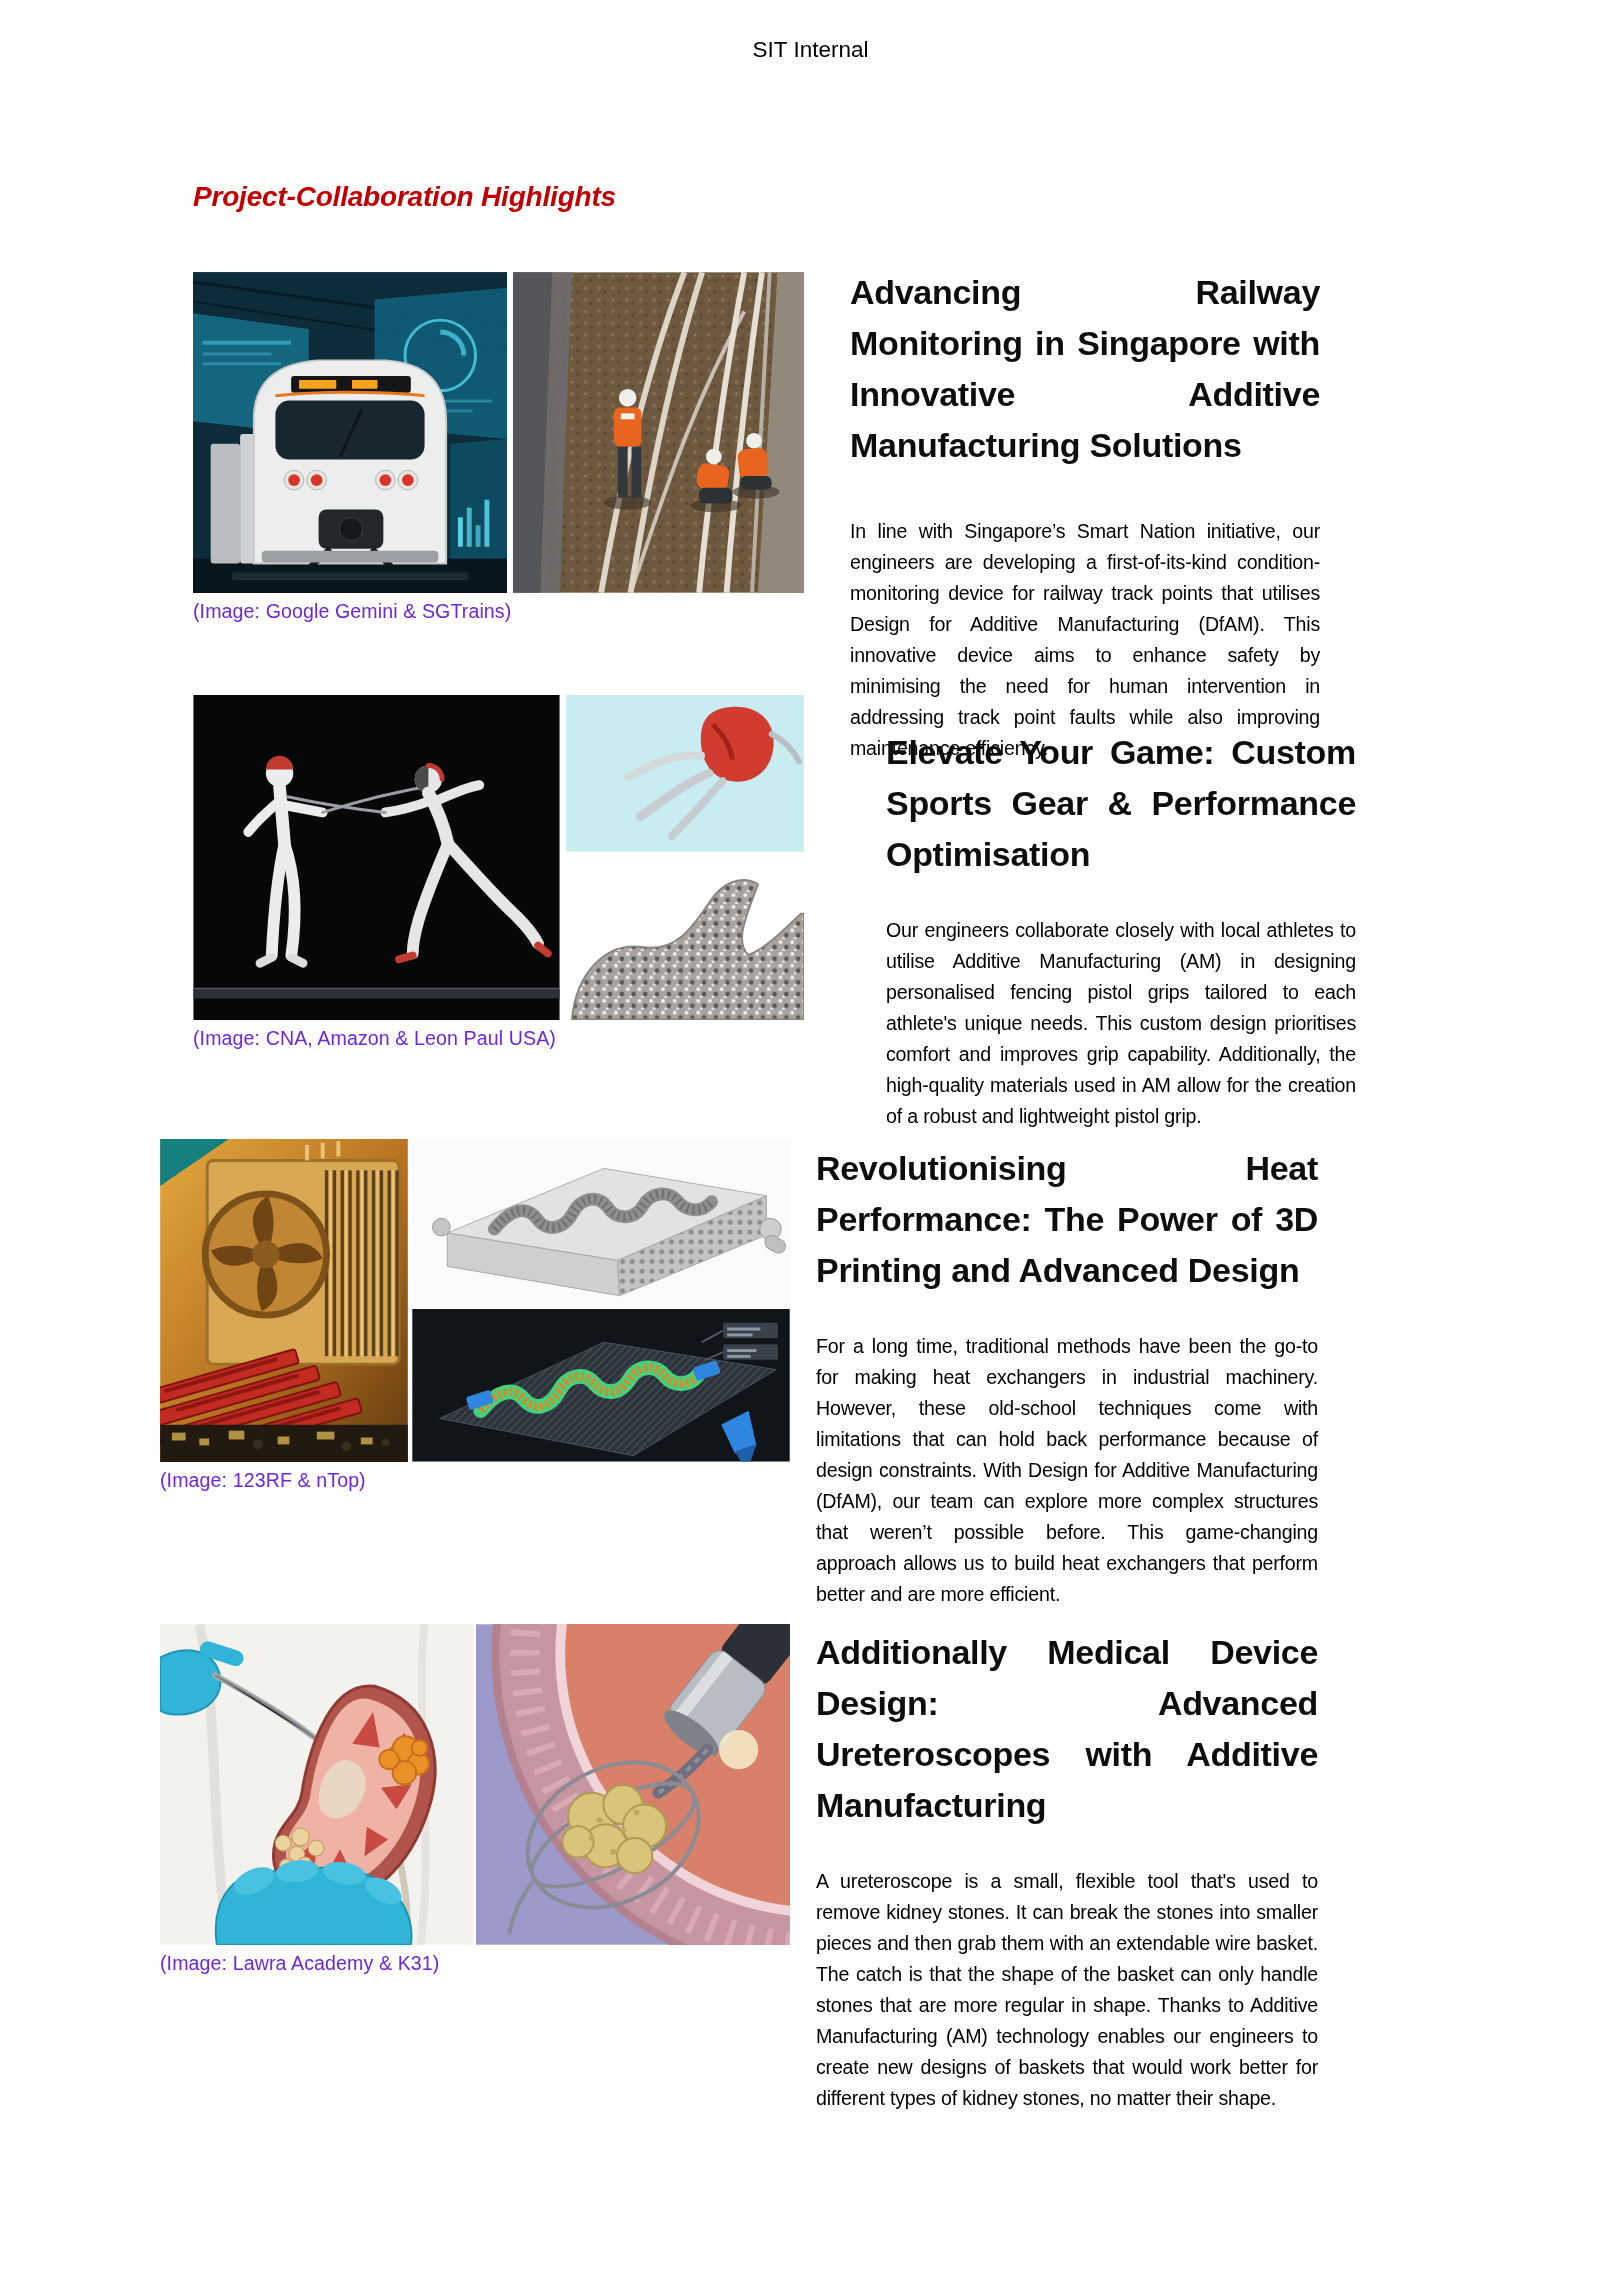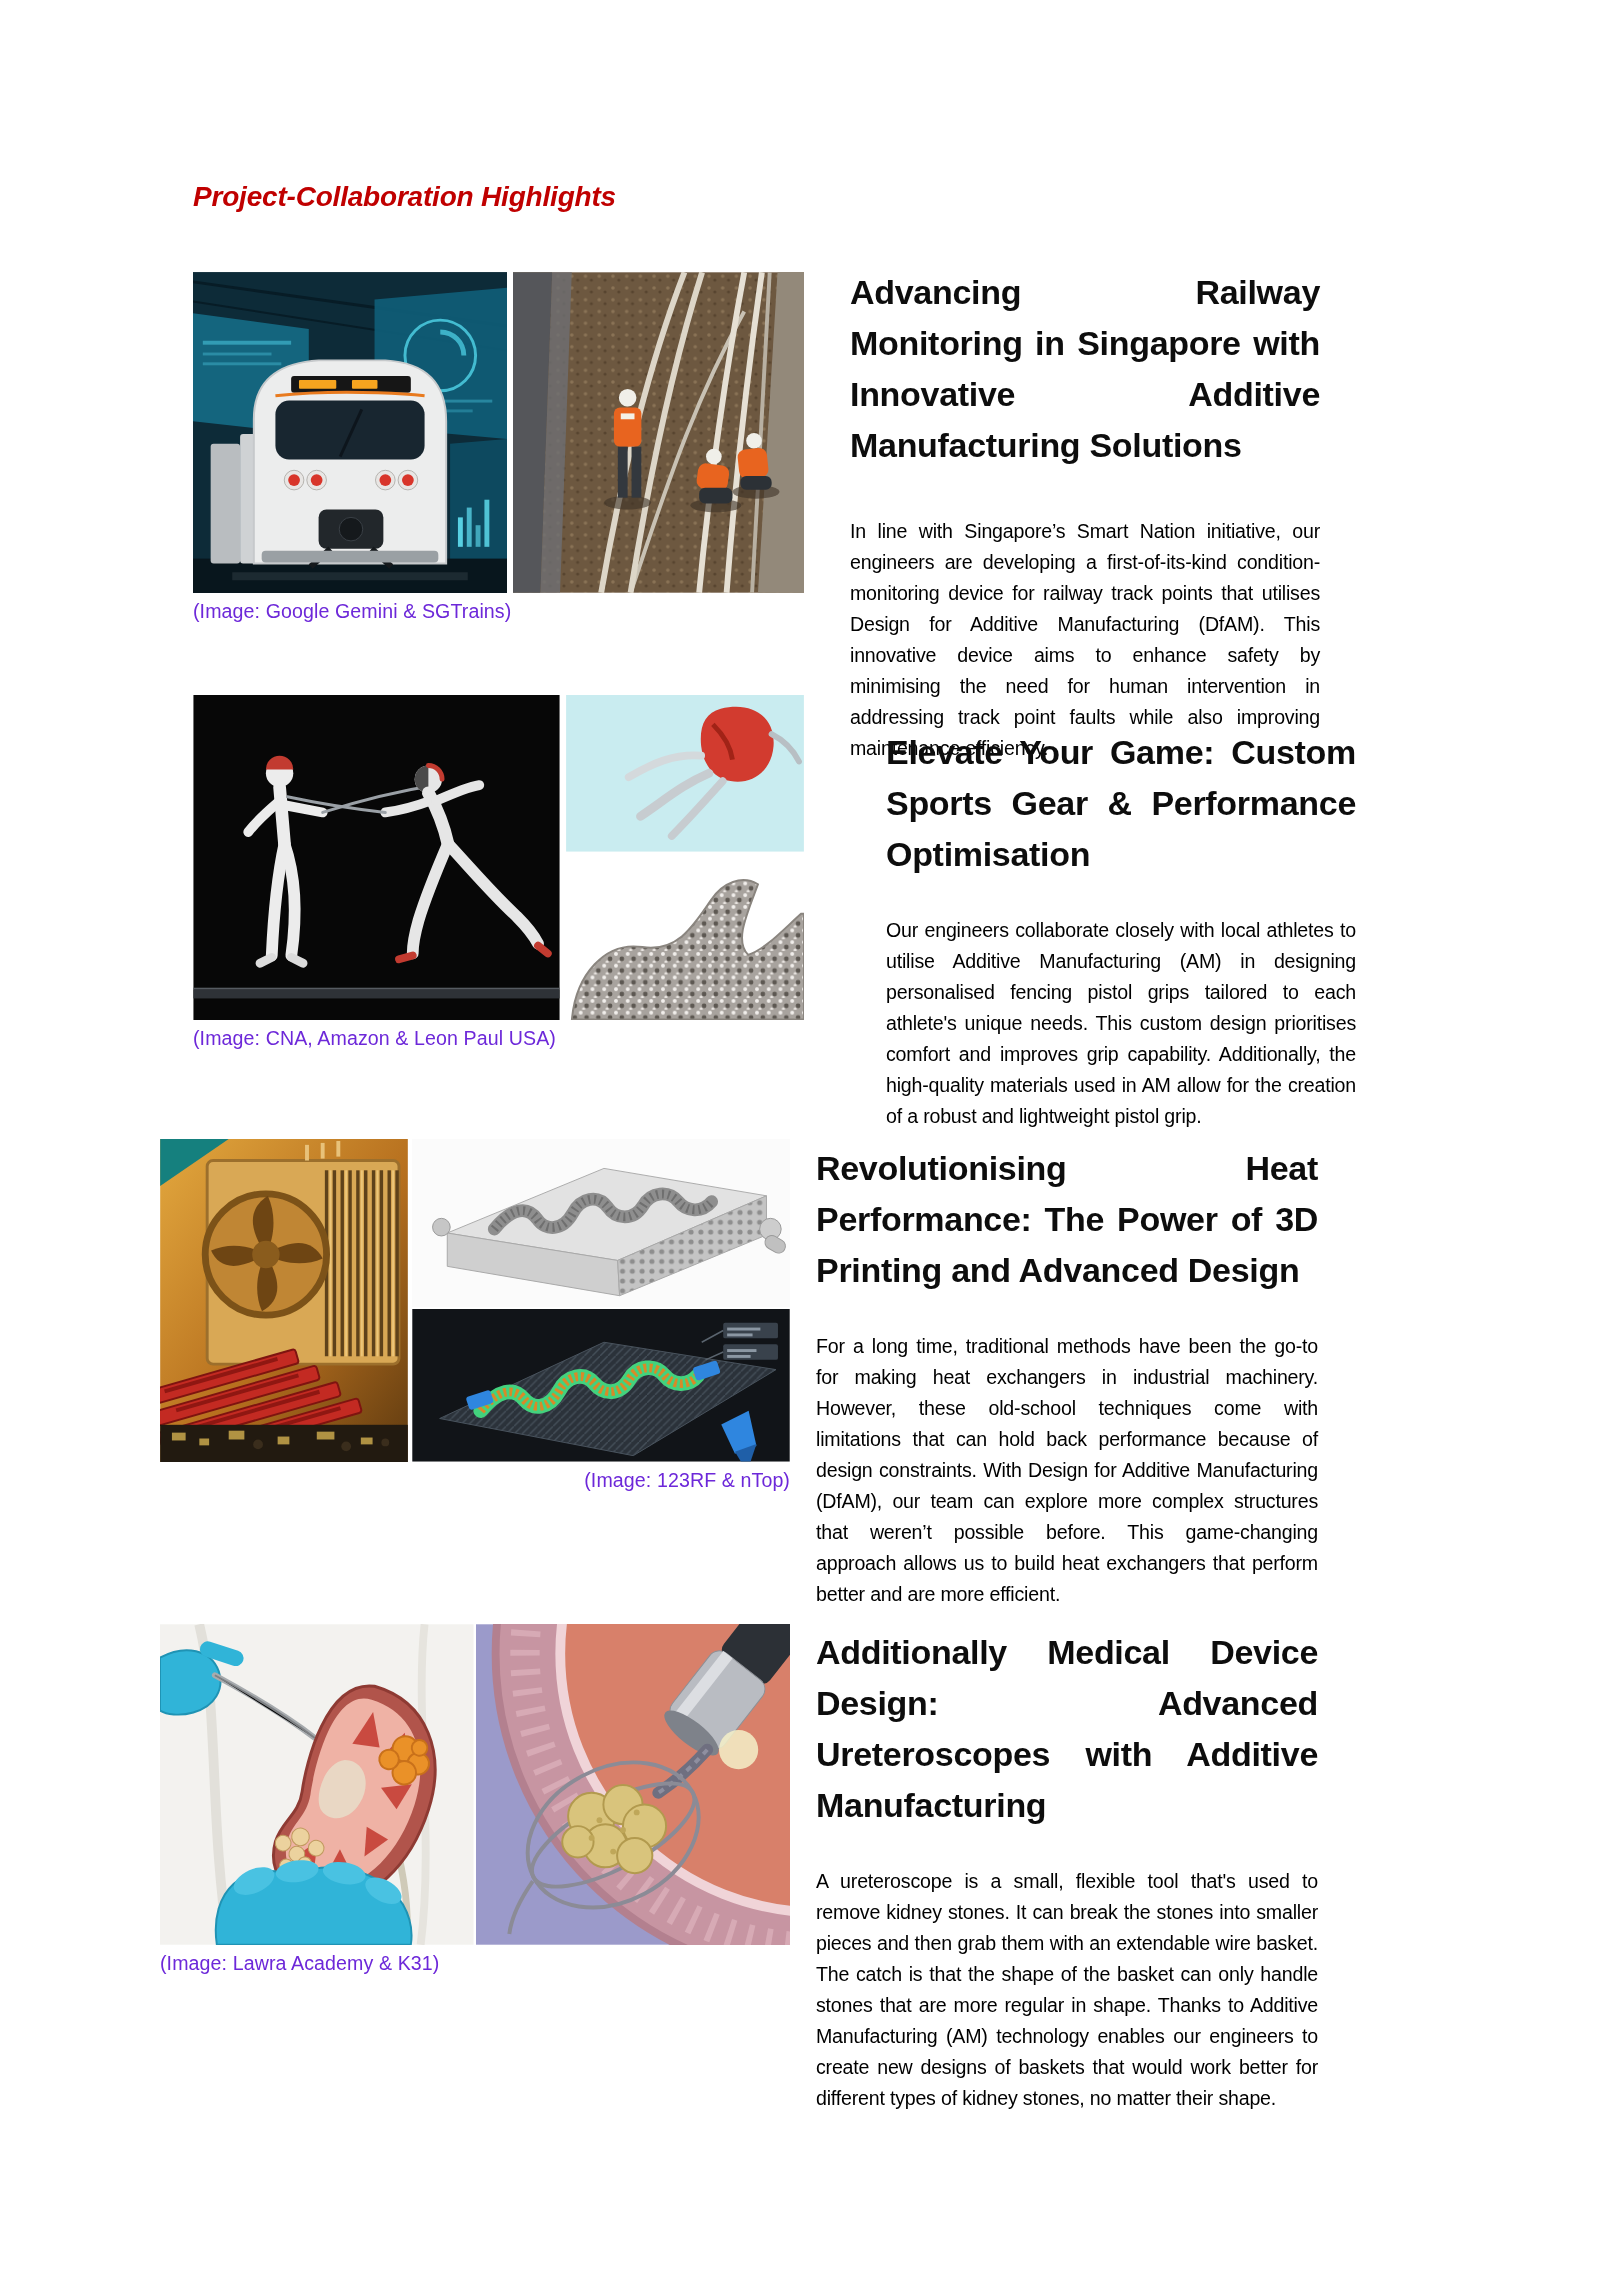--- a/index.html
+++ b/index.html
@@ -39,20 +39,21 @@
   }
   .txt.first p{margin-top:45px;}
   .w480{width:470px;}
   .w512{width:502px;}
 </style>
 </head>
 <body>
 
 <div class="page">
 
+  <div class="classification">SIT Internal</div>
 
   <div class="doc-title">Project-Collaboration Highlights</div>
 
   <div class="row" style="left:193px; top:272px;">
     <figure>
       <div class="img" style="width:611px; height:321px; gap:5.9px;">
         <svg viewBox="0 0 320 327" width="314" height="321">
           <rect width="320" height="327" fill="#0d2b38"></rect>
           <path d="M0,10 L320,55" stroke="#071c26" stroke-width="3"></path>
           <path d="M0,30 L320,80" stroke="#071c26" stroke-width="2"></path>
@@ -192,21 +193,21 @@
         </div>
       </div>
       <figcaption class="cap">(Image: CNA, Amazon &amp; Leon Paul USA)</figcaption>
     </figure>
   </div>
   <div class="txt w480" style="left:850px; top:727px;margin-left:36px;">
     <h2>Elevate Your Game: Custom Sports Gear &amp; Performance Optimisation</h2>
     <p>Our engineers collaborate closely with local athletes to utilise Additive Manufacturing (AM) in designing personalised fencing pistol grips tailored to each athlete's unique needs. This custom design prioritises comfort and improves grip capability. Additionally, the high-quality materials used in AM allow for the creation of a robust and lightweight pistol grip.</p>
   </div>
 
-  <div class="row" style="left:160px; top:1139px;text-align:right;">
+  <div class="row" style="left:160px; top:1139px;">
     <figure>
       <div class="img" style="width:630px; height:323px; gap:3.9px;">
         <svg viewBox="0 0 253 330" width="248" height="323">
           <defs>
             <linearGradient id="amb" x1="0" y1="0" x2="1" y2="1">
               <stop offset="0" stop-color="#e3a83e"></stop>
               <stop offset="0.55" stop-color="#b66f1e"></stop>
               <stop offset="1" stop-color="#5e3a10"></stop>
             </linearGradient>
           </defs>

